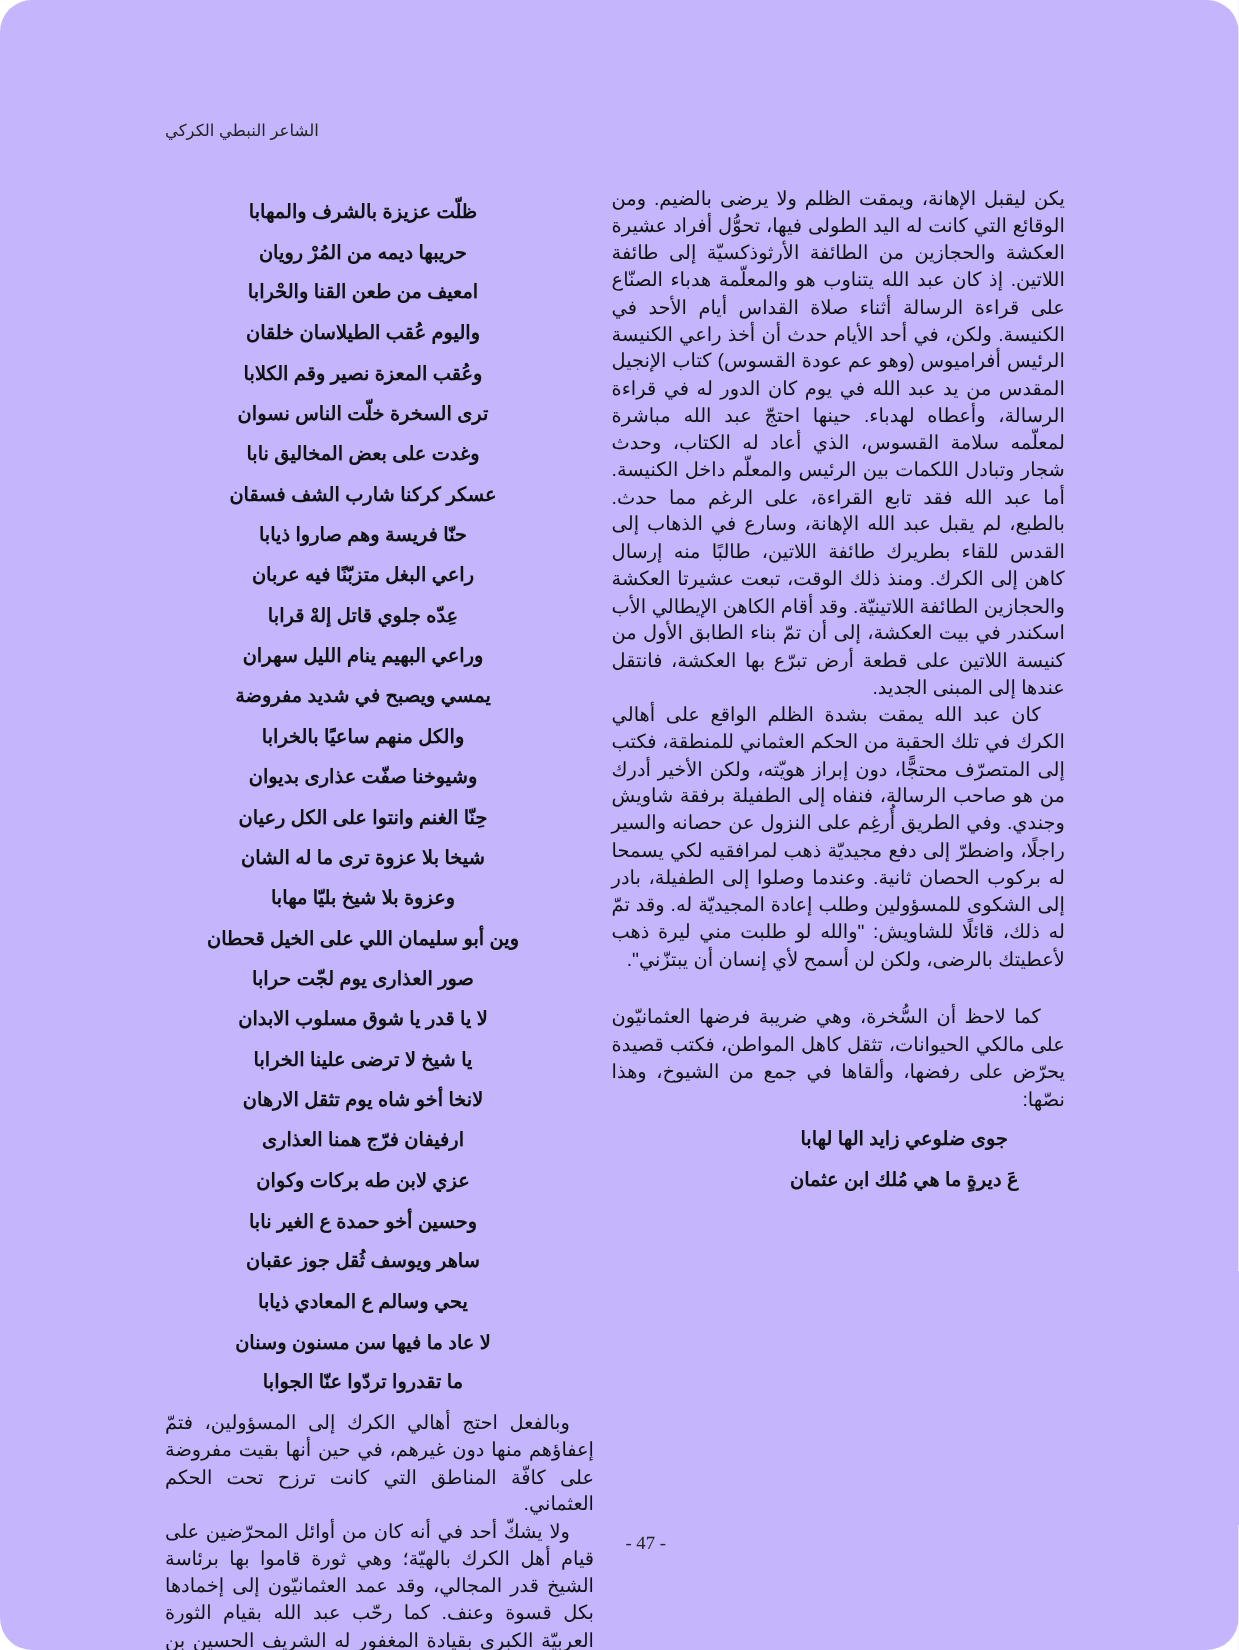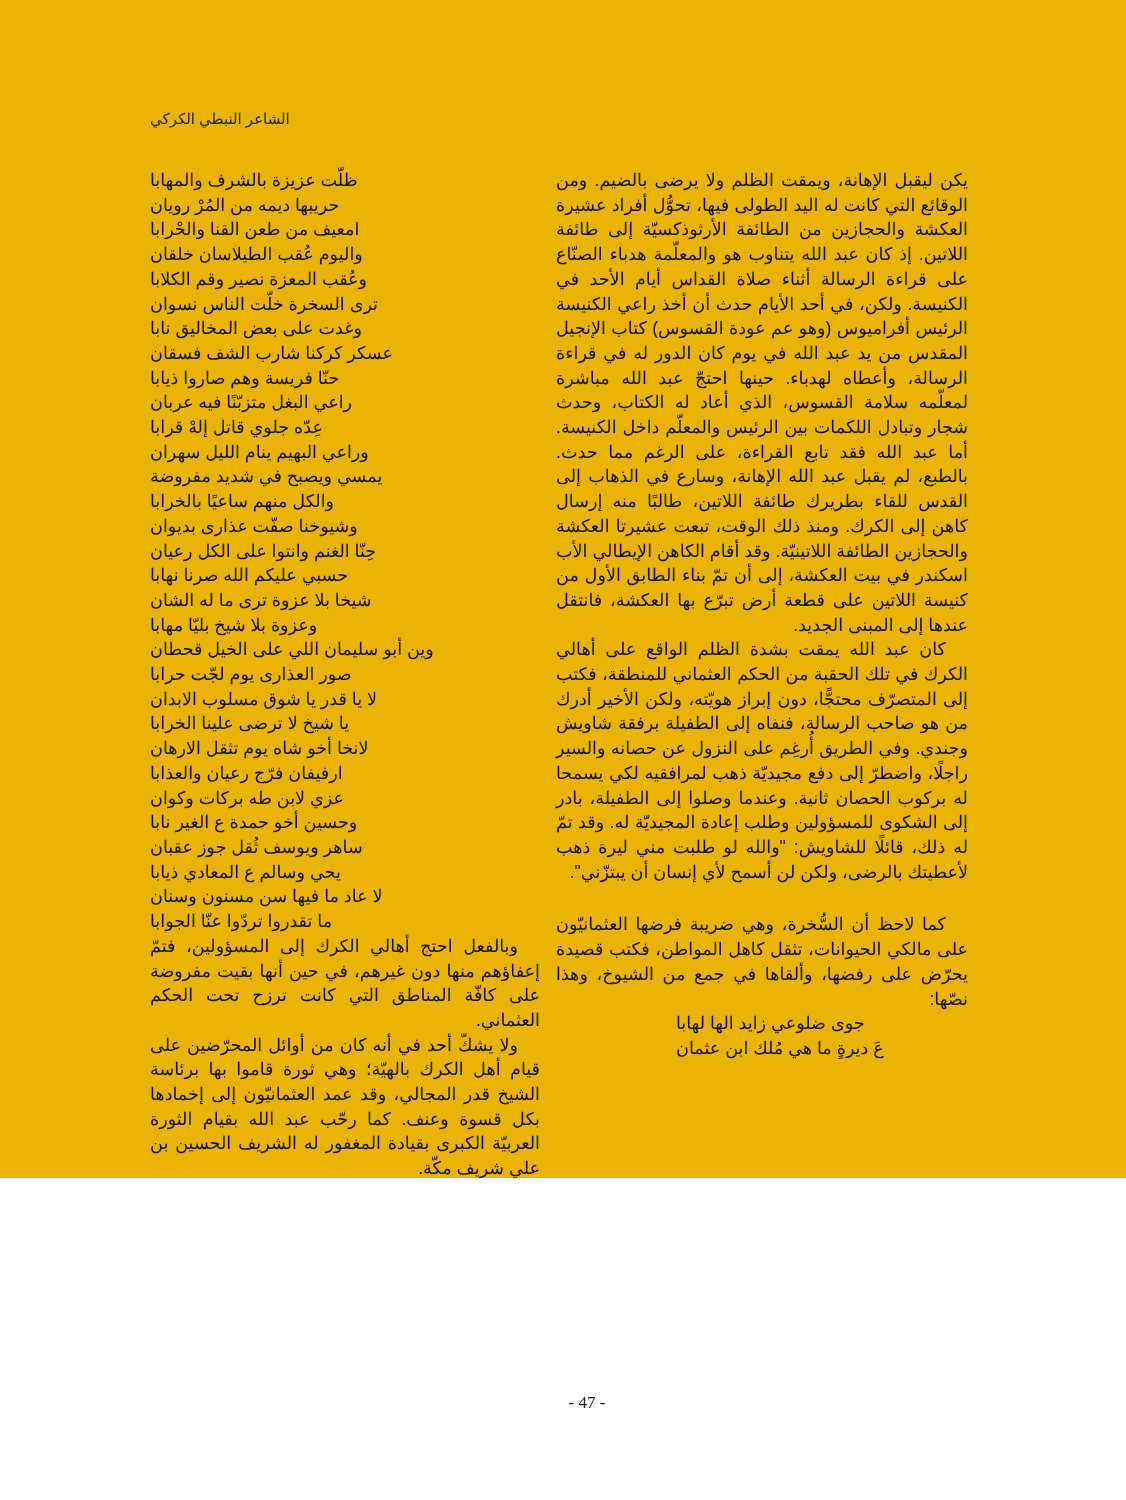--- a/index.html
+++ b/index.html
@@ -1,32 +1,32 @@
 <!DOCTYPE html>
 <html><head>
 <meta charset="utf-8">
 <style>
   html, body { margin: 0; padding: 0; background: #ffffff; }
   body { width: 1126px; height: 1500px; position: relative; overflow: hidden; color: #1a1a1a; }
-  .page { position: absolute; left: 0; top: 0; width: 1126px; height: 1178px; background: #eab308; }
+  .page { position: absolute; left: 0; top: 0; width: 1126px; height: 1500px; background: #c4b5fd; border-radius: 29px; }
   .running-head {
     position: absolute; left: 150px; top: 110px; width: 260px;
     font-family: "Liberation Sans", sans-serif; font-size: 15px; direction: rtl; text-align: left;
     color: #222;
   }
   .col {
     position: absolute; direction: rtl;
     font-family: "Liberation Sans", sans-serif; font-size: 17.6px; line-height: 24.7px; color: #111;
   }
   .col-right { left: 556px; top: 168px; width: 412px; }
   .col-left { left: 150px; top: 168px; width: 390px; }
   .para { text-align: justify; margin: 0; }
   .para.indent { text-indent: 22px; }
   .para.gap { margin-top: 28px; }
-  .verse { text-align: left; margin: 0; }
+  .verse { text-align: center; margin: 12px; font-weight: bold; }
   .col-left .verse { padding-right: 30px; }
   .col-right .verses { padding-left: 120px; }
   .page-number {
     position: absolute; left: 0; width: 1126px; top: 1393px; text-align: center;
     font-family: "Liberation Serif", serif; font-size: 17px; color: #222; padding-left: 24px;
   }
 </style>
 </head>
 <body>
 
@@ -55,29 +55,28 @@
       <p class="verse">وغدت على بعض المخاليق نابا</p>
       <p class="verse">عسكر كركنا شارب الشف فسقان</p>
       <p class="verse">حنّا فريسة وهم صاروا ذيابا</p>
       <p class="verse">راعي البغل متزبّنًا فيه عربان</p>
       <p class="verse">عِدّه جلوي قاتل إلهْ قرابا</p>
       <p class="verse">وراعي البهيم ينام الليل سهران</p>
       <p class="verse">يمسي ويصبح في شديد مفروضة</p>
       <p class="verse">والكل منهم ساعيًا بالخرابا</p>
       <p class="verse">وشيوخنا صفّت عذارى بديوان</p>
       <p class="verse">حِنّا الغنم وانتوا على الكل رعيان</p>
-      <p class="verse">حسبي عليكم الله صرنا نهابا</p>
       <p class="verse">شيخا بلا عزوة ترى ما له الشان</p>
       <p class="verse">وعزوة بلا شيخ بليّا مهابا</p>
       <p class="verse">وين أبو سليمان اللي على الخيل قحطان</p>
       <p class="verse">صور العذارى يوم لجّت حرابا</p>
       <p class="verse">لا يا قدر يا شوق مسلوب الابدان</p>
       <p class="verse">يا شيخ لا ترضى علينا الخرابا</p>
       <p class="verse">لانخا أخو شاه يوم تثقل الارهان</p>
-      <p class="verse">ارفيفان فرّج رعيان والعذابا</p>
+      <p class="verse">ارفيفان فرّج همنا العذارى</p>
       <p class="verse">عزي لابن طه بركات وكوان</p>
       <p class="verse">وحسين أخو حمدة ع الغير نابا</p>
       <p class="verse">ساهر ويوسف ثُقل جوز عقبان</p>
       <p class="verse">يحي وسالم ع المعادي ذيابا</p>
       <p class="verse">لا عاد ما فيها سن مسنون وسنان</p>
       <p class="verse">ما تقدروا تردّوا عنّا الجوابا</p>
     </div>
     <p class="para indent">وبالفعل احتج أهالي الكرك إلى المسؤولين، فتمّ إعفاؤهم منها دون غيرهم، في حين أنها بقيت مفروضة على كافّة المناطق التي كانت ترزح تحت الحكم العثماني.</p>
     <p class="para indent">ولا يشكّ أحد في أنه كان من أوائل المحرّضين على قيام أهل الكرك بالهيّة؛ وهي ثورة قاموا بها برئاسة الشيخ قدر المجالي، وقد عمد العثمانيّون إلى إخمادها بكل قسوة وعنف. كما رحّب عبد الله بقيام الثورة العربيّة الكبرى بقيادة المغفور له الشريف الحسين بن علي شريف مكّة.</p>
   </div>

